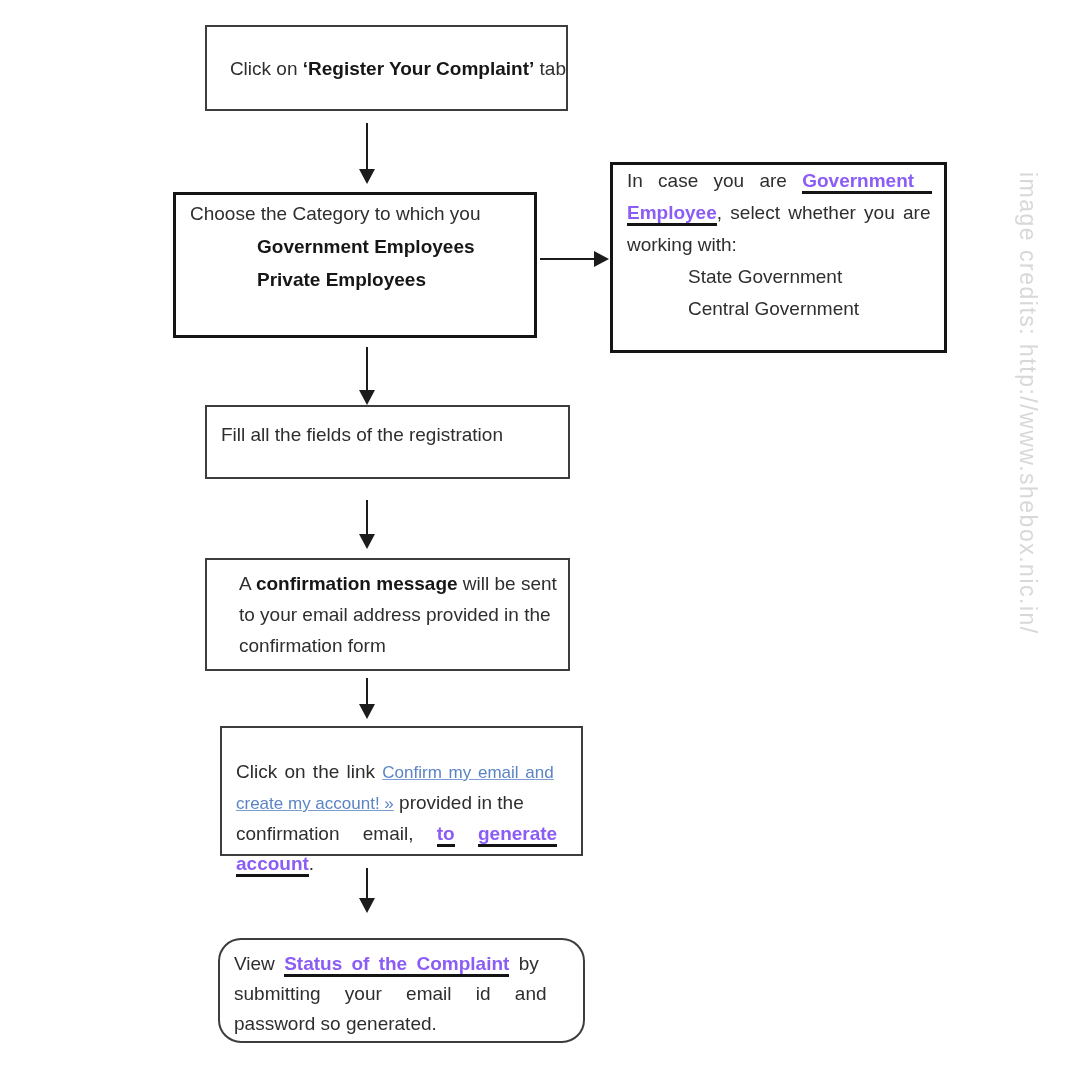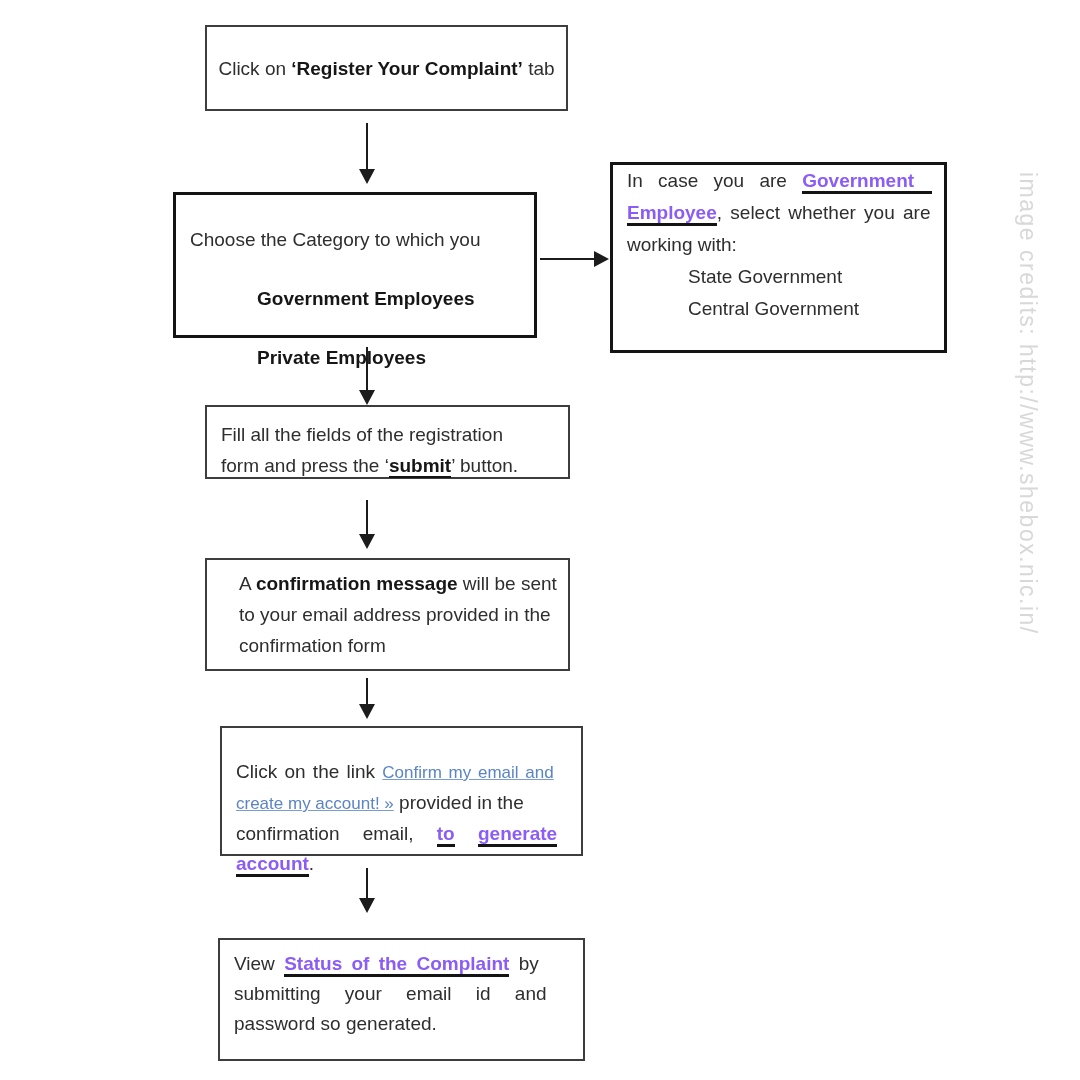--- a/index.html
+++ b/index.html
@@ -13,29 +13,29 @@
   .line{white-space:nowrap;font-size:19px;line-height:31px;color:#2e2e2e;}
   .bd{font-weight:bold;color:#161616;}
   .bu{font-weight:bold;color:#8b5cf6;border-bottom:3px solid #141414;}
   .bu2{font-weight:bold;color:#161616;border-bottom:2px solid #141414;}
   .ext{padding-right:18px;}
   .link{color:#5b84c4;font-size:17px;text-decoration:underline;text-decoration-color:#7a9cd0;}
   .vline{position:absolute;width:2px;background:#1c1c1c;}
   .hline{position:absolute;height:2px;background:#1c1c1c;}
   .head-down{position:absolute;width:0;height:0;border-left:8px solid transparent;border-right:8px solid transparent;border-top:15px solid #1c1c1c;}
   .head-right{position:absolute;width:0;height:0;border-top:8px solid transparent;border-bottom:8px solid transparent;border-left:15px solid #1c1c1c;}
-  .center-flex{display:flex;align-items:center;justify-content:center;height:100%;}
+  .center-flex{display:flex;align-items:center;justify-content:flex-end;height:100%;}
   .wm{
     position:absolute;left:1014px;top:172px;
     writing-mode:vertical-rl;
     font-size:23px;letter-spacing:1.5px;color:#d8d8d8;
     font-family:"Liberation Sans",sans-serif;white-space:nowrap;
   }
   
-  .b2 .line{line-height:33px;margin-top:26px;}
+  .b2 .line{line-height:33px;}
   .note .line{line-height:32px;}
   .b5 .line,.b6 .line{line-height:30px;}
   .indent67{padding-left:67px;}
   .indent61{padding-left:61px;}
   .ws10{word-spacing:10px;}
   .ws3{word-spacing:3px;}
   .ws18{word-spacing:18px;}
   .ws19{word-spacing:19px;}
   .ws4{word-spacing:4px;}
   .ws2{word-spacing:2px;margin-top:24px;}
@@ -67,21 +67,20 @@
     <div class="line">working with:</div>
     <div class="line indent61">State Government</div>
     <div class="line indent61">Central Government</div>
   </div>
 
   <div class="vline" style="left:366px;top:347px;height:44px;"></div>
   <div class="head-down" style="left:359px;top:390px;"></div>
 
   <div class="box thin" style="left:205px;top:405px;width:365px;height:74px;padding:12px 14px 0 14px;">
     <div class="line">Fill all the fields of the registration</div>
-    <div class="line"><span>form and press the ‘</span><span class="bu2">submit</span><span>’ button.</span></div>
   </div>
 
   <div class="vline" style="left:366px;top:500px;height:36px;"></div>
   <div class="head-down" style="left:359px;top:534px;"></div>
 
   <div class="box thin" style="left:205px;top:558px;width:365px;height:113px;padding:8px 14px 0 32px;">
     <div class="line"><span>A </span><span class="bd">confirmation message</span><span> will be sent</span></div>
     <div class="line">to your email address provided in the</div>
     <div class="line">confirmation form</div>
   </div>
@@ -92,21 +91,21 @@
   <div class="box thin b5" style="left:220px;top:726px;width:363px;height:130px;padding:5px 14px 0 14px;">
     <div class="line ws2"><span>Click on the link </span><span class="link">Confirm my email and</span></div>
     <div class="line"><span class="link">create my account!  »</span><span> provided in the</span></div>
     <div class="line ws18"><span>confirmation email,</span><span> </span><span class="bu">to</span><span> </span><span class="bu">generate</span></div>
     <div class="line"><span class="bu">account</span><span>.</span></div>
   </div>
 
   <div class="vline" style="left:366px;top:868px;height:32px;"></div>
   <div class="head-down" style="left:359px;top:898px;"></div>
 
-  <div class="box thin b6" style="left:218px;top:938px;width:367px;height:123px;padding:9px 14px 0 14px;">
+  <div class="box thin b6" style="left:218px;top:938px;width:367px;height:105px;padding:9px 14px 0 14px;border-radius:23px;">
     <div class="line ws4"><span>View </span><span class="bu">Status of the Complaint</span><span> by</span></div>
     <div class="line ws19">submitting your email id and</div>
     <div class="line">password so generated.</div>
   </div>
 
   <div class="wm">image credits: http://www.shebox.nic.in/</div>
 
 </div>
 
 </body></html>

